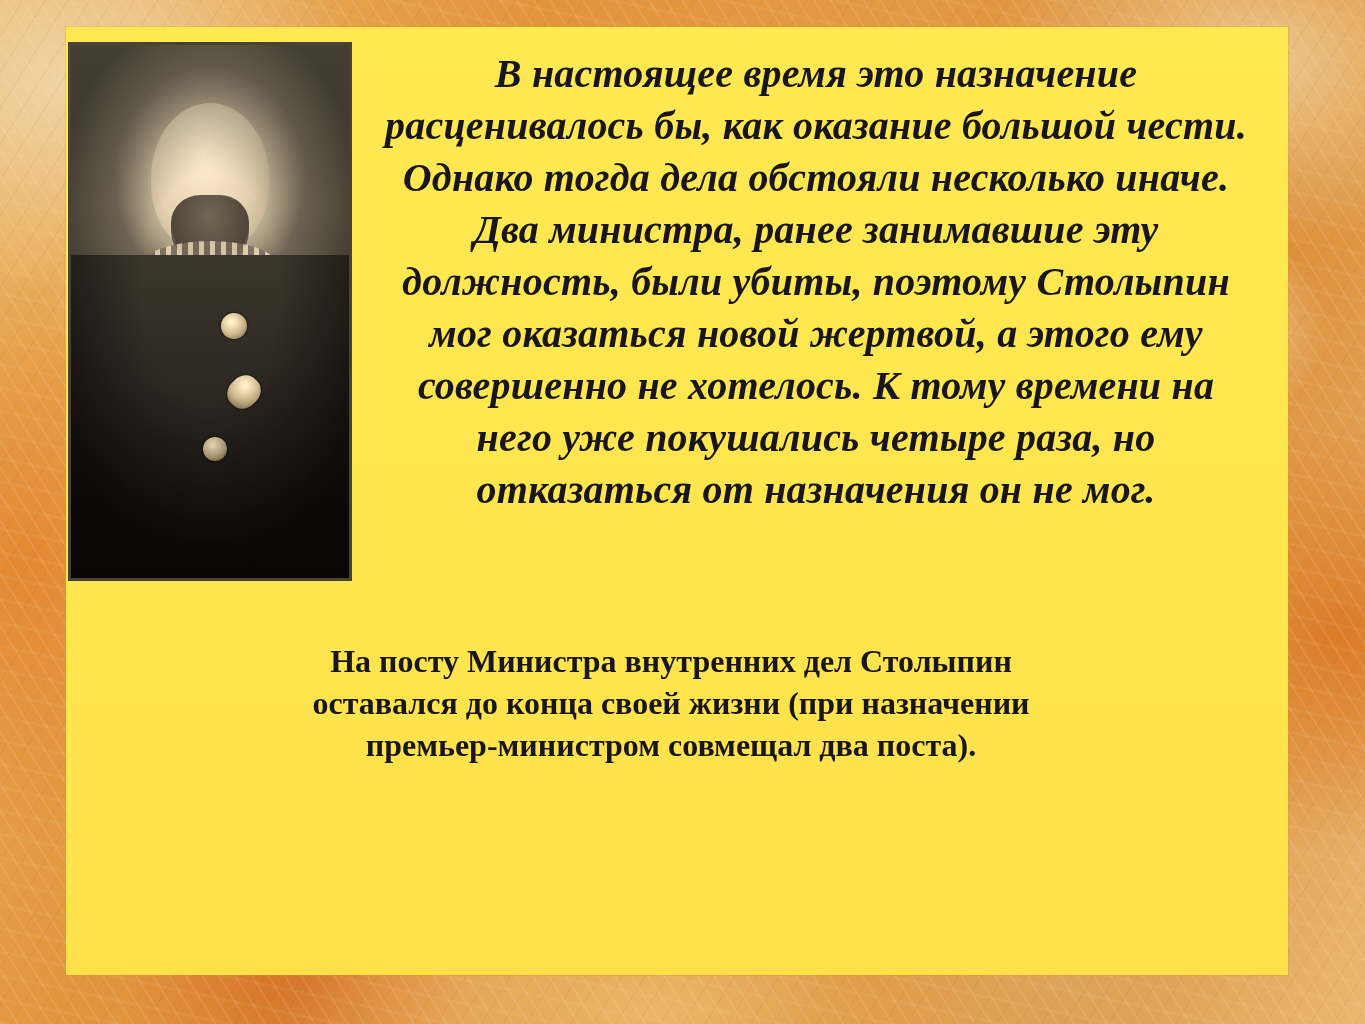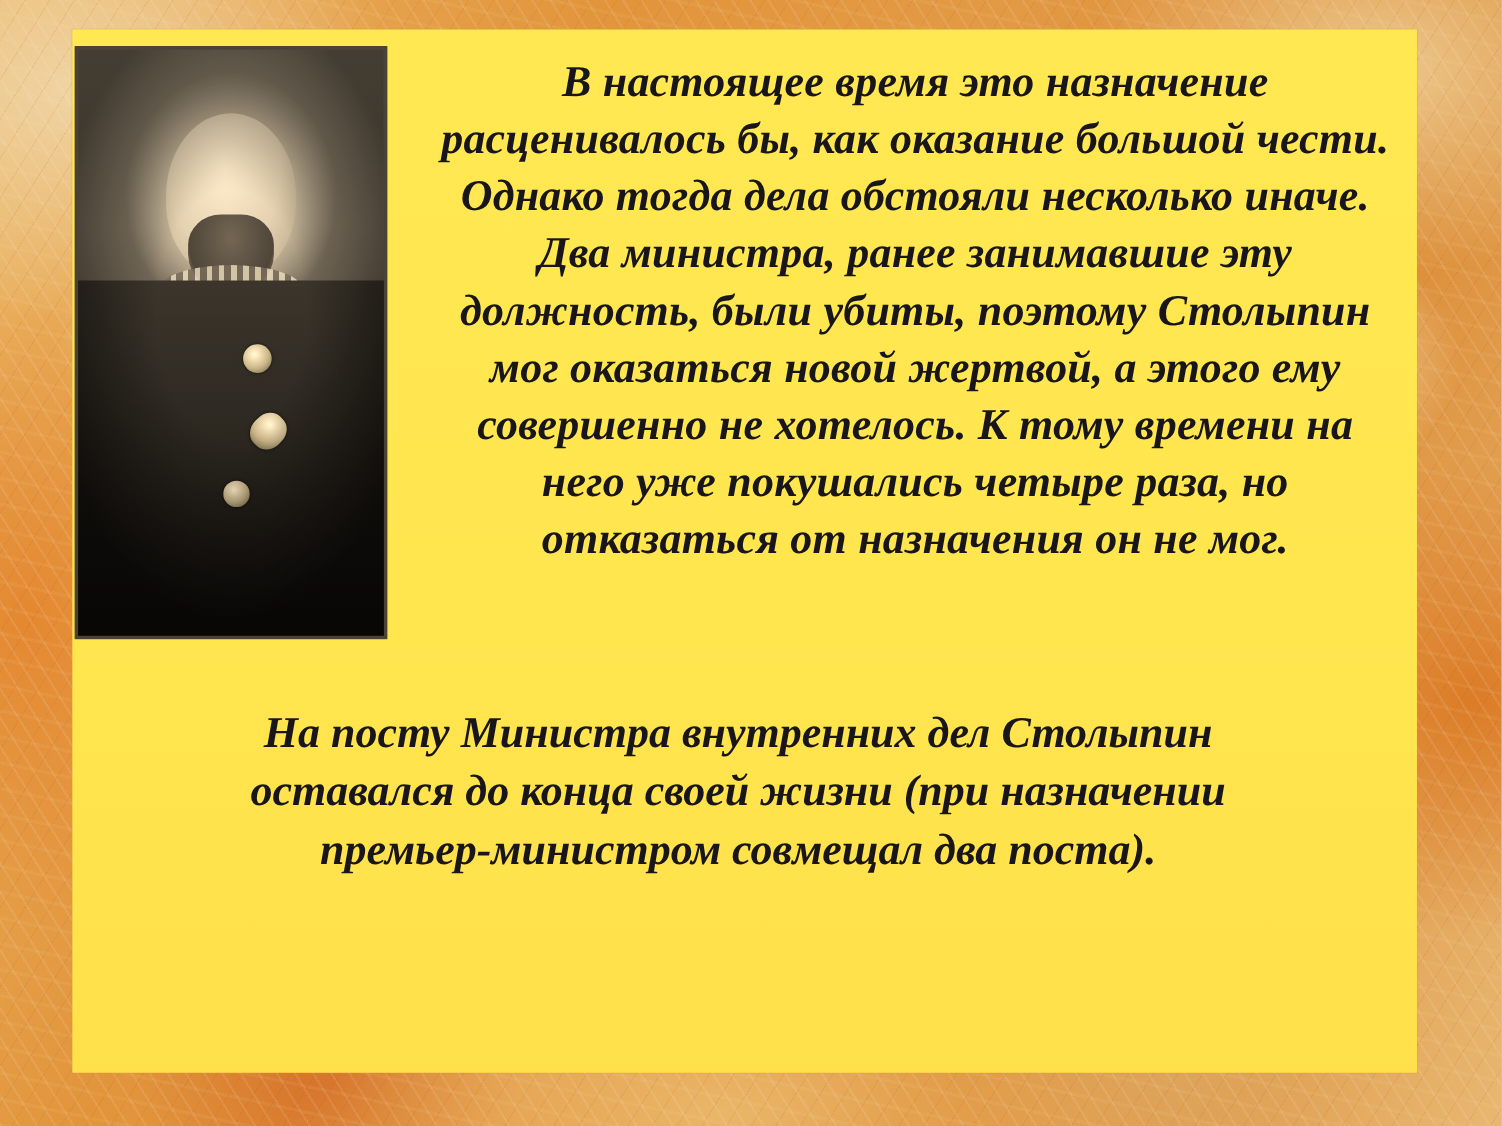--- a/index.html
+++ b/index.html
@@ -151,44 +151,42 @@
     background: radial-gradient(ellipse 170px 280px at 50% 45%, rgba(0,0,0,0) 40%, rgba(0,0,0,0.55) 100%);
   }
 
   
   .text-col {
     position: absolute;
     left: 380px;
     top: 48px;
     width: 872px;
     z-index: 4;
-    margin-left: 16px;
   }
   .para-main {
     margin: 0;
     color: #18161a;
     font-family: "Liberation Serif", serif;
     font-style: italic;
     font-weight: bold;
     font-size: 40px;
     line-height: 1.30;
     text-align: center;
     letter-spacing: 0.2px;
   }
   .para-second {
     position: absolute;
     left: 110px;
     top: 640px;
     width: 1122px;
     margin: 0;
     color: #18161a;
     font-family: "Liberation Serif", serif;
-    font-style: italic;
     font-weight: bold;
-    font-size: 40px;
+    font-size: 32px;
     line-height: 1.32;
     text-align: center;
     z-index: 4;
   }
   .nowrap-line { white-space: nowrap; }
 </style>
 </head>
 <body>
 
 <div class="slide">

